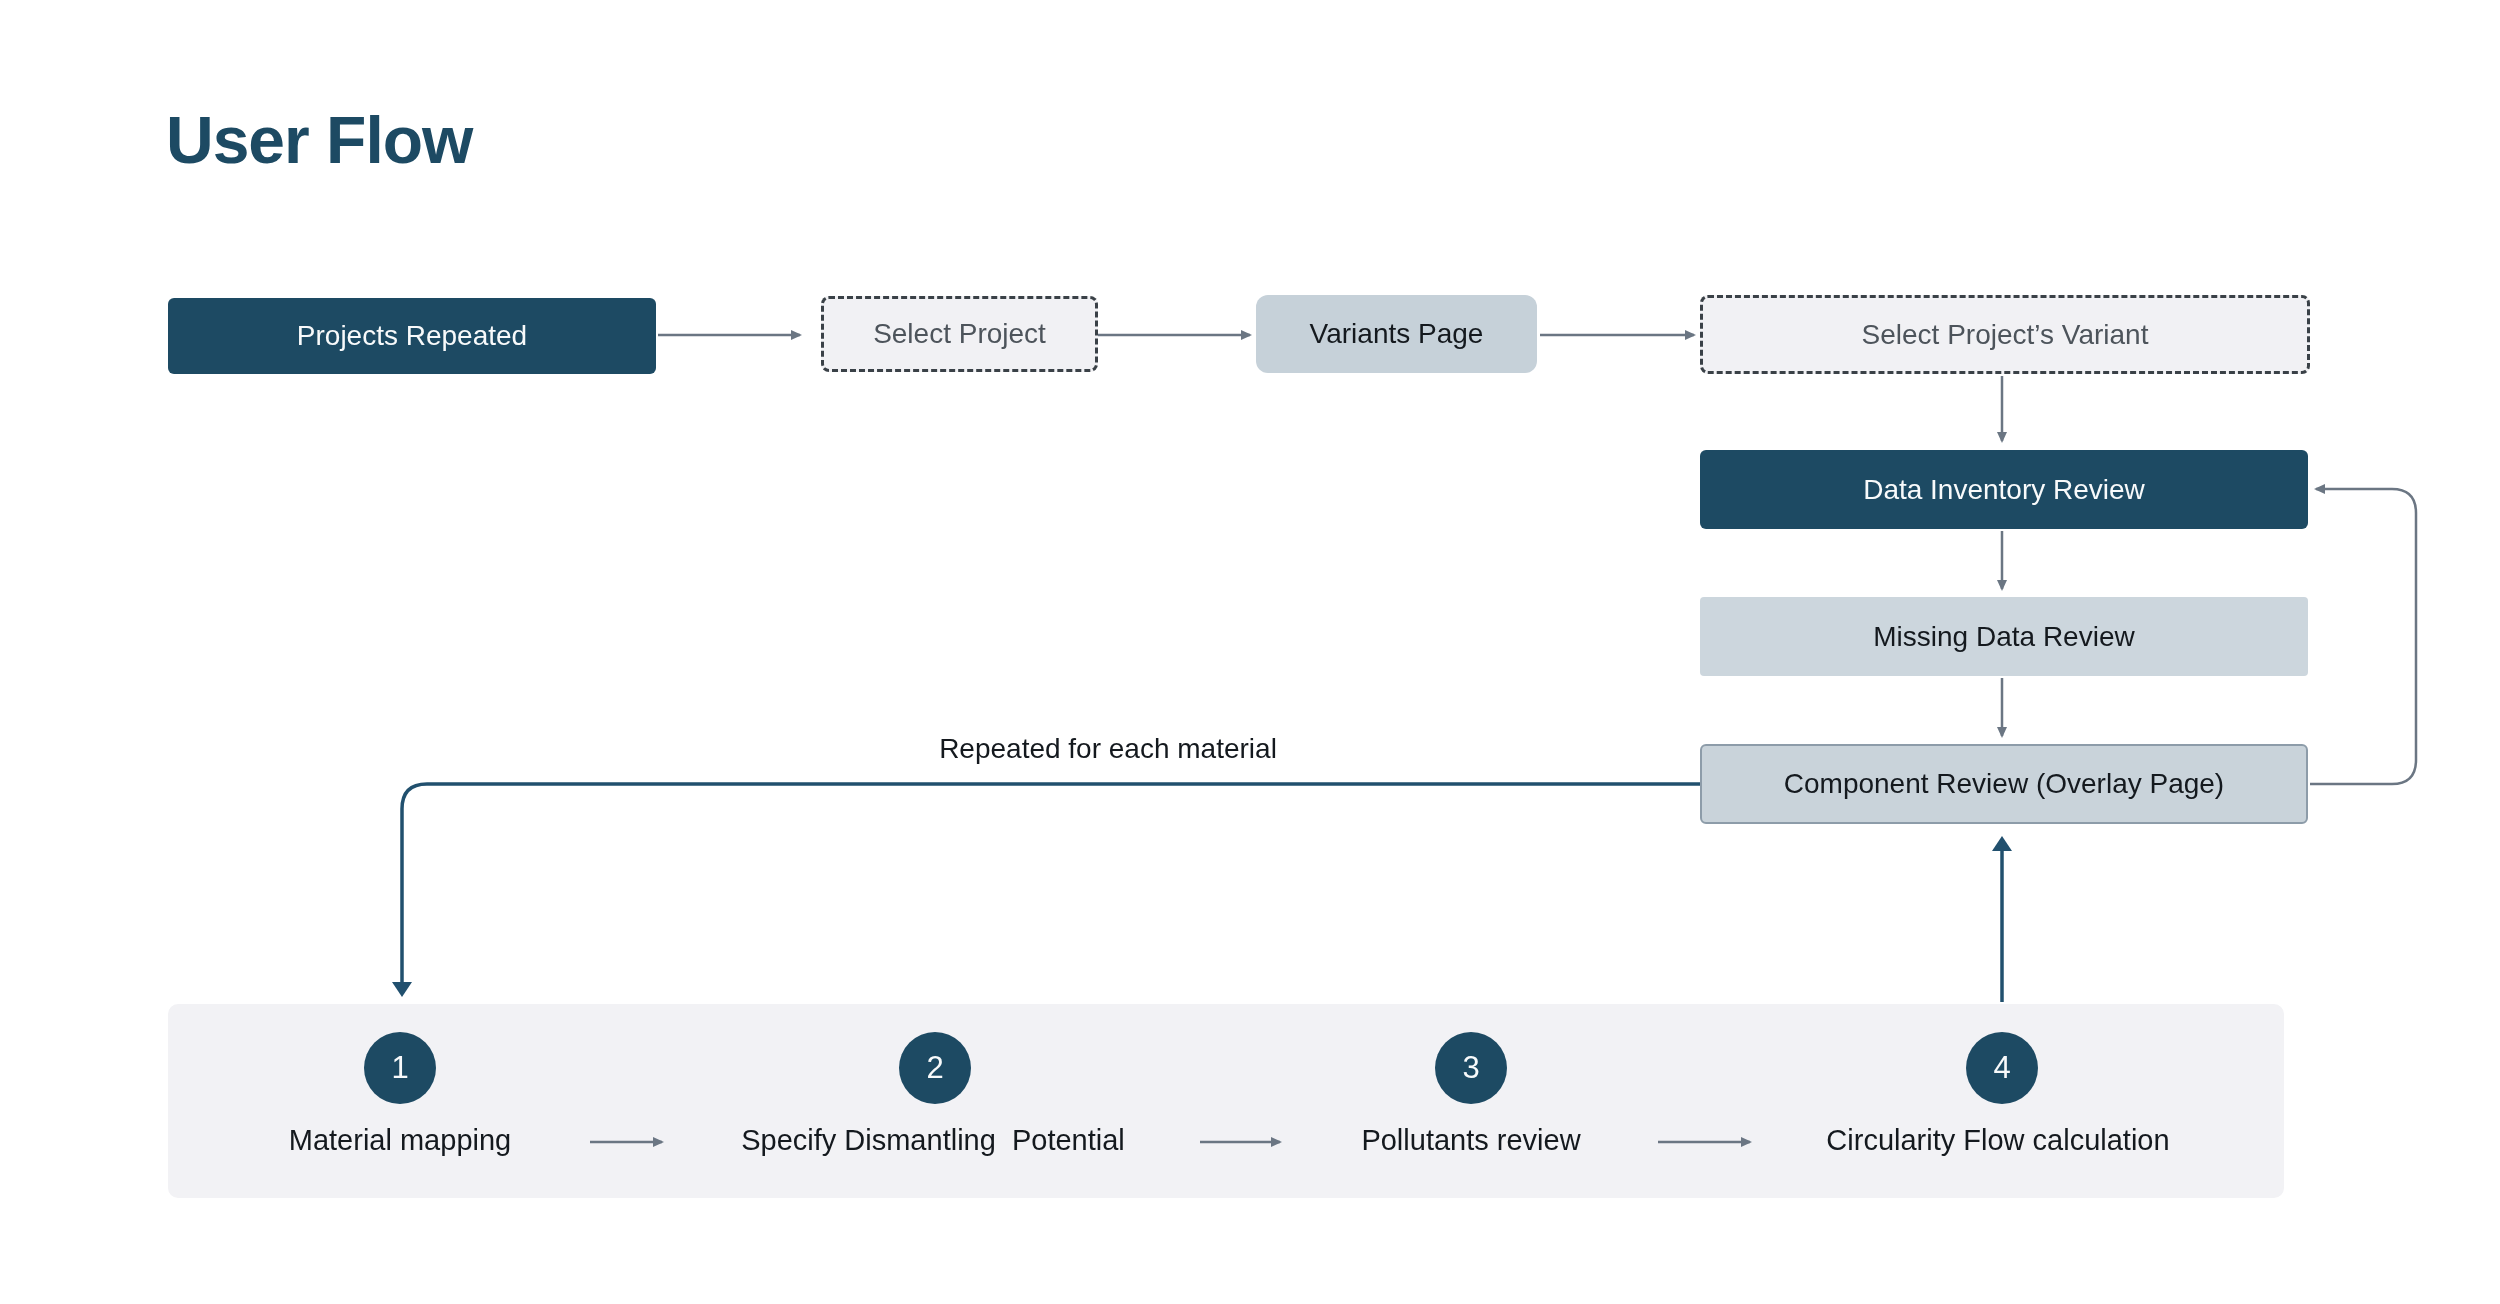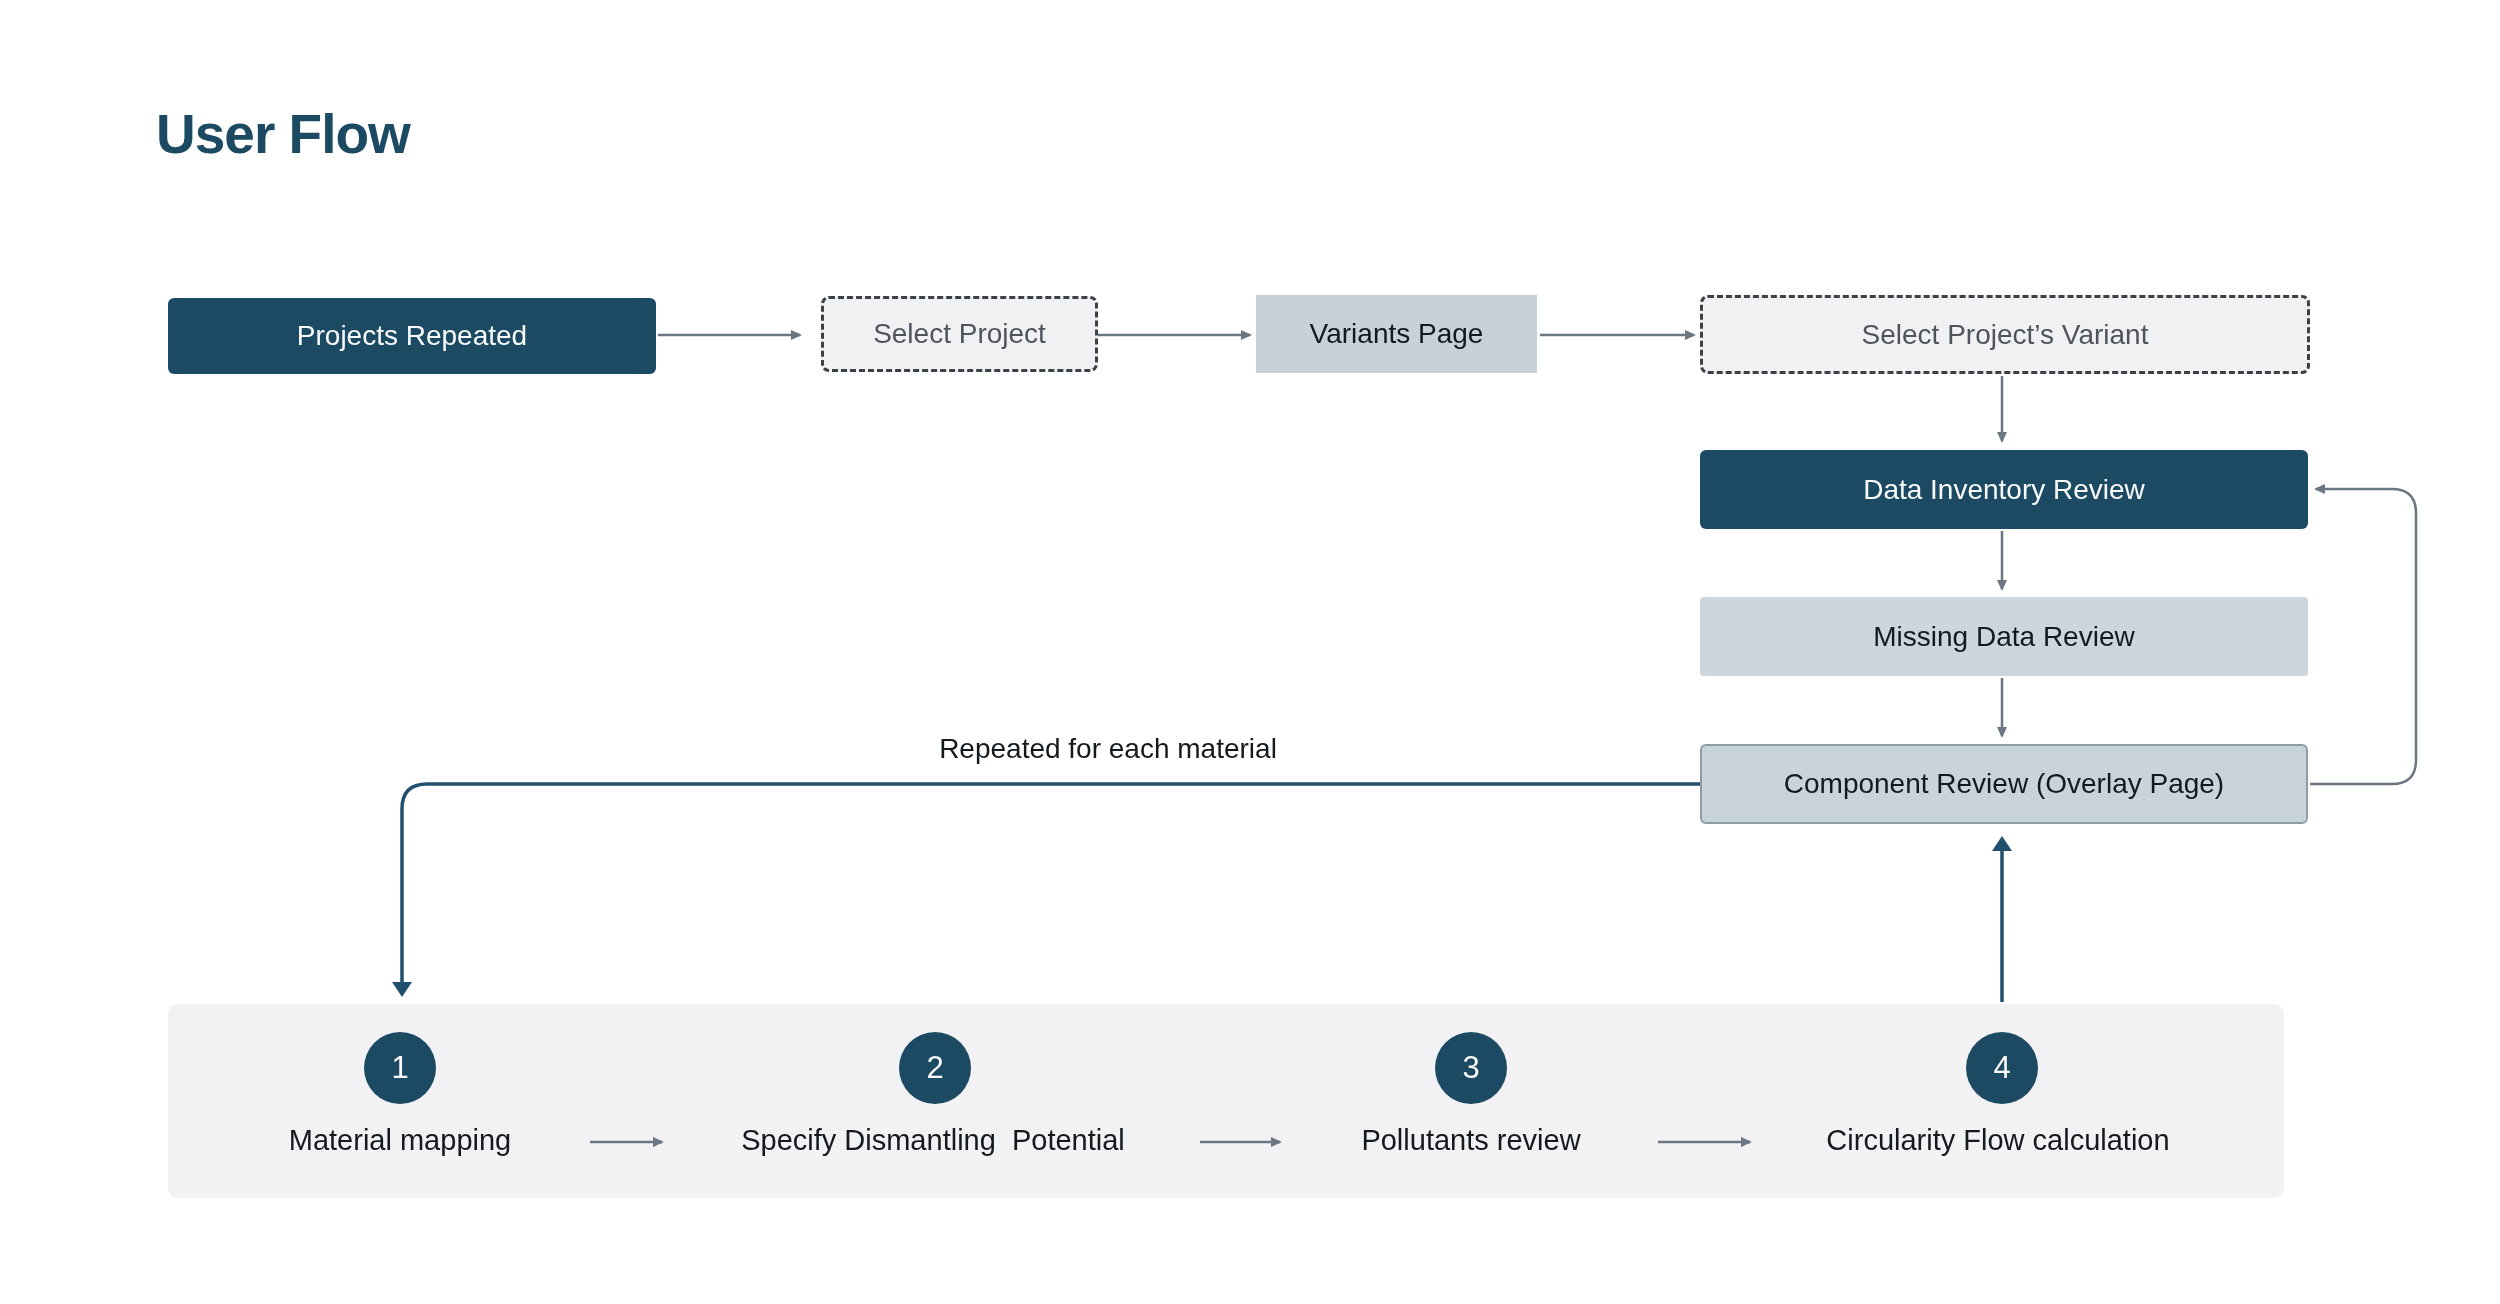--- a/index.html
+++ b/index.html
@@ -7,31 +7,31 @@
   body { font-family: "Liberation Sans", sans-serif; }
   #stage {
     position: relative;
     width: 2500px;
     height: 1304px;
     background: #ffffff;
     overflow: hidden;
   }
   .abs { position: absolute; }
   .page-title {
-    left: 156px; top: 104px;
-    font-size: 55px; font-weight: 800; letter-spacing: -1px;
+    left: 166px; top: 104px;
+    font-size: 66px; font-weight: 800; letter-spacing: -1px;
     color: var(--navy); line-height: 1.1;
   }
   .box {
     display: flex; align-items: center; justify-content: center;
     font-size: 28px; border-radius: 6px; white-space: pre;
     color: var(--text-dark);
   }
   .box-navy { background: var(--navy); color: var(--white); }
-  .box-steel { background: var(--steel); border-radius: 0; }
+  .box-steel { background: var(--steel); border-radius: 12px; }
   .box-steel2 { background: var(--steel2); border-radius: 4px; }
   .box-steel3 { background: var(--steel3); border: 2px solid var(--steel-border); border-radius: 6px; }
   .box-dashed {
     background: var(--dashed-bg);
     border: 3px dashed var(--dashed-border);
     border-radius: 8px;
     color: var(--text-gray);
   }
   #n-projects   { left: 168px;  top: 298px; width: 488px; height: 76px; }
   #n-selectproj { left: 813px;  top: 296px; width: 277px; height: 76px; margin-left: 8px; }

